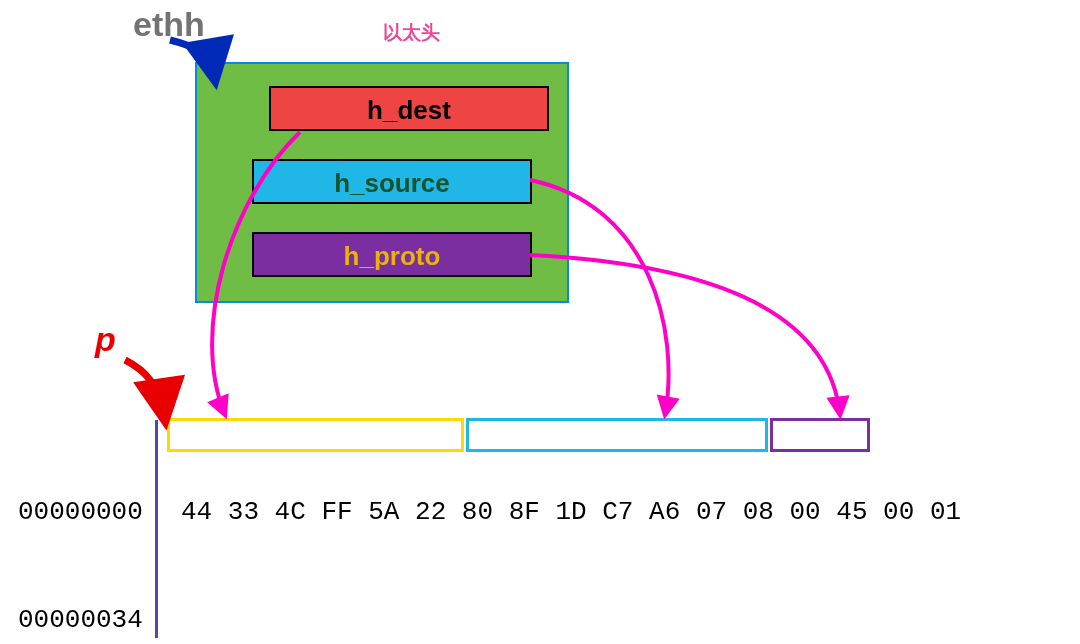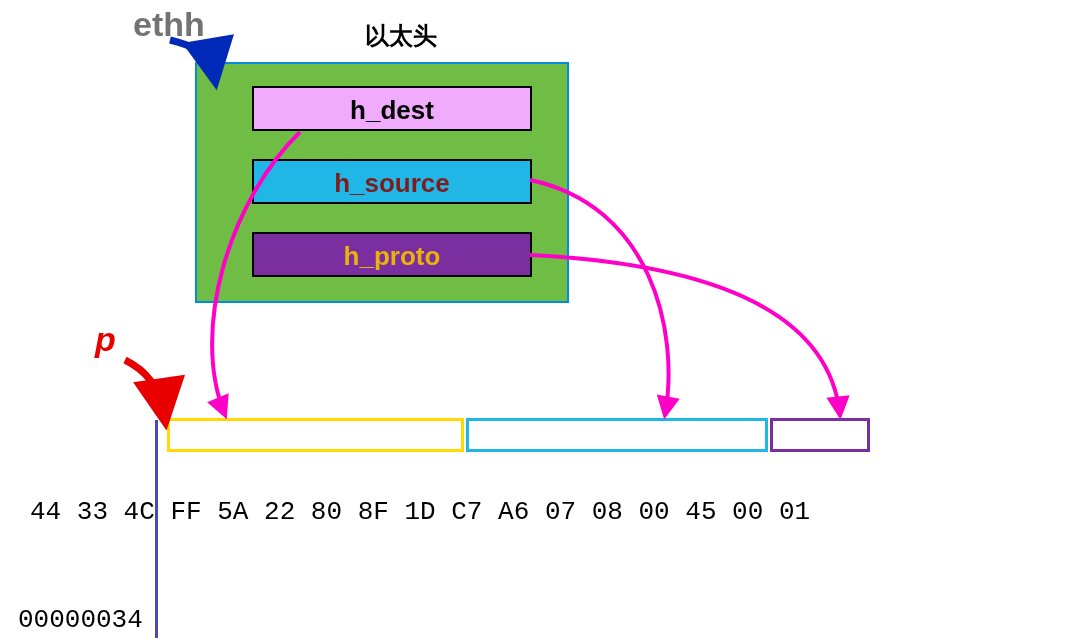--- a/index.html
+++ b/index.html
@@ -20,25 +20,25 @@
     position: absolute;
     left: 85px;
     top: 5px;
     font-weight: 800;
     font-size: 34px;
     color: #737373;
     margin-left: 48px;
   }
   .label-title {
     position: absolute;
-    left: 365px;
+    left: 383px;
     top: 20px;
     font-weight: 800;
-    font-size: 24px;
-    color: #000000;
+    font-size: 19px;
+    color: #ec4899;
   }
   .label-p {
     position: absolute;
     left: 95px;
     top: 320px;
     font-weight: 800;
     font-size: 34px;
     color: #e80000;
     font-style: italic;
   }
@@ -56,41 +56,41 @@
     left: 55px;
     width: 280px;
     height: 45px;
     border: 2px solid #000;
     text-align: center;
     font-weight: 800;
     font-size: 26px;
     line-height: 45px;
     box-sizing: border-box;
   }
-  .f-dest   { top: 22px;  background: #f0abfc; color: #000; }
-  .f-source { top: 95px;  background: #20b7e6; color: #7f1d1d; }
+  .f-dest   { top: 22px;  background: #ef4444; color: #000; margin-left: 17px; }
+  .f-source { top: 95px;  background: #20b7e6; color: #14532d; }
   .f-proto  { top: 168px; background: #7a2ea0; color: #eab308; }
 
   .hexwrap {
     position: absolute;
     left: 18px;
     top: 422px;
     font-family: Consolas, "Courier New", monospace;
     font-size: 26px;
     line-height: 36px;
     color: #000;
     white-space: pre;
   }
   .hexrow { display: flex; }
   .addr {
     width: 140px;
     text-align: left;
   }
   .bytes {
-    padding-left: 12px;
+    padding-left: 23px;
     letter-spacing: 0px;
   }
   .vline {
     position: absolute;
     left: 155px;
     top: 420px;
     width: 0;
     height: 218px;
     border-left: 3px solid #4a4ab5;
   }
@@ -127,20 +127,21 @@
   <div class="ethbox">
     <div class="field f-dest">h_dest</div>
     <div class="field f-source">h_source</div>
     <div class="field f-proto">h_proto</div>
   </div>
 
   <div class="vline"></div>
 
   <div class="hexwrap">
     <div class="hexrow">
+      <span class="addr">00000000</span>
       <span class="bytes">44 33 4C FF 5A 22 80 8F 1D C7 A6 07 08 00 45 00 01</span>
     </div>
     <div class="hexrow">
       <span class="addr">00000034</span>
     </div>
     
     
     
     
   </div>

